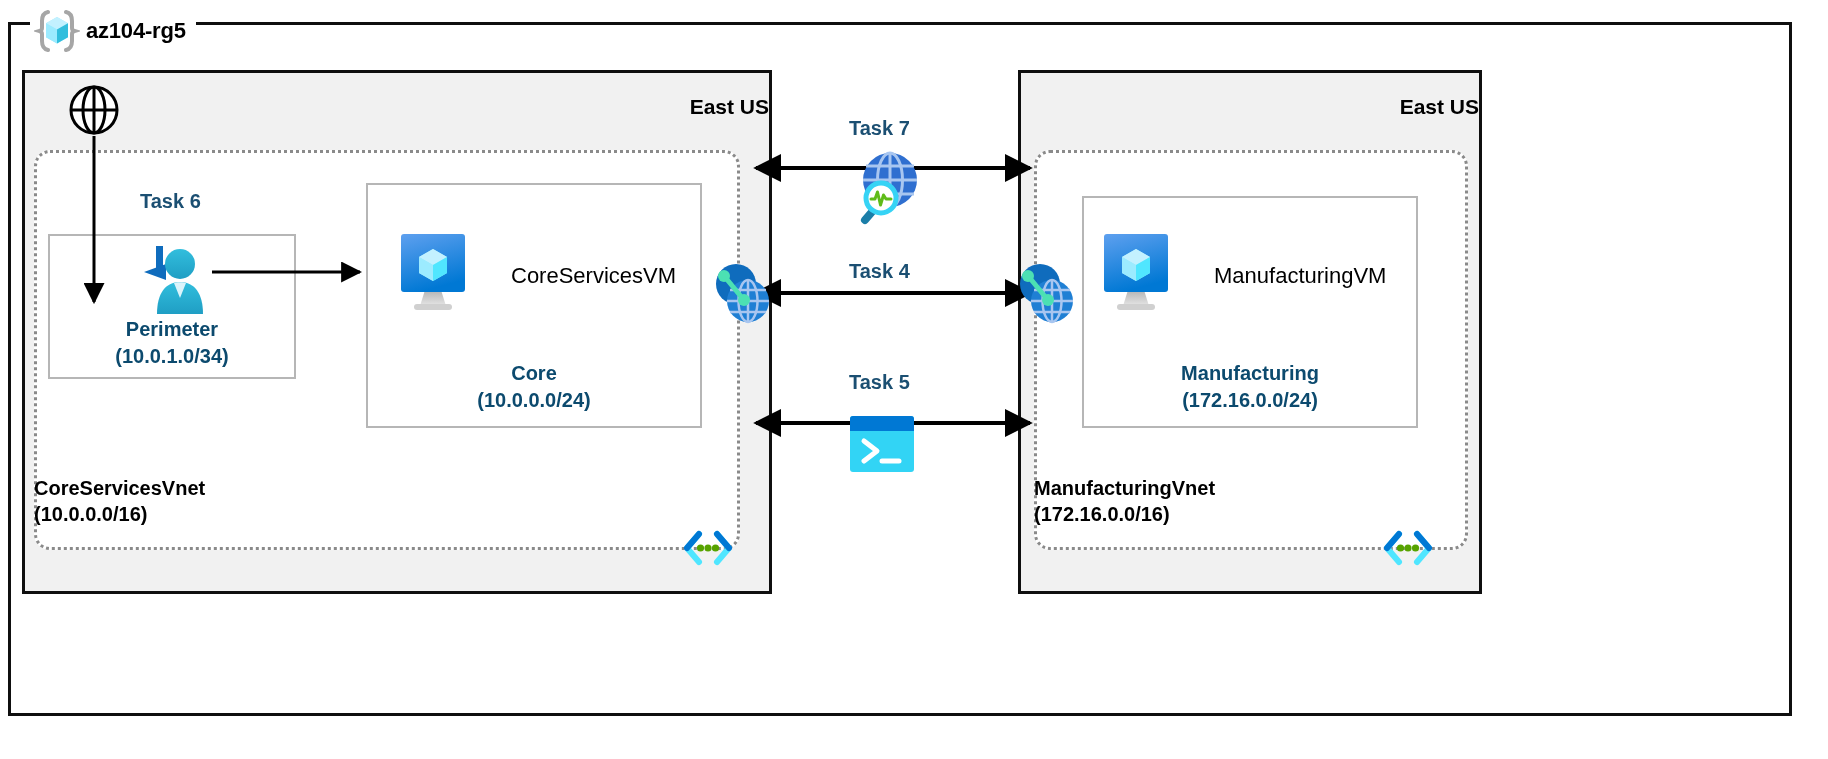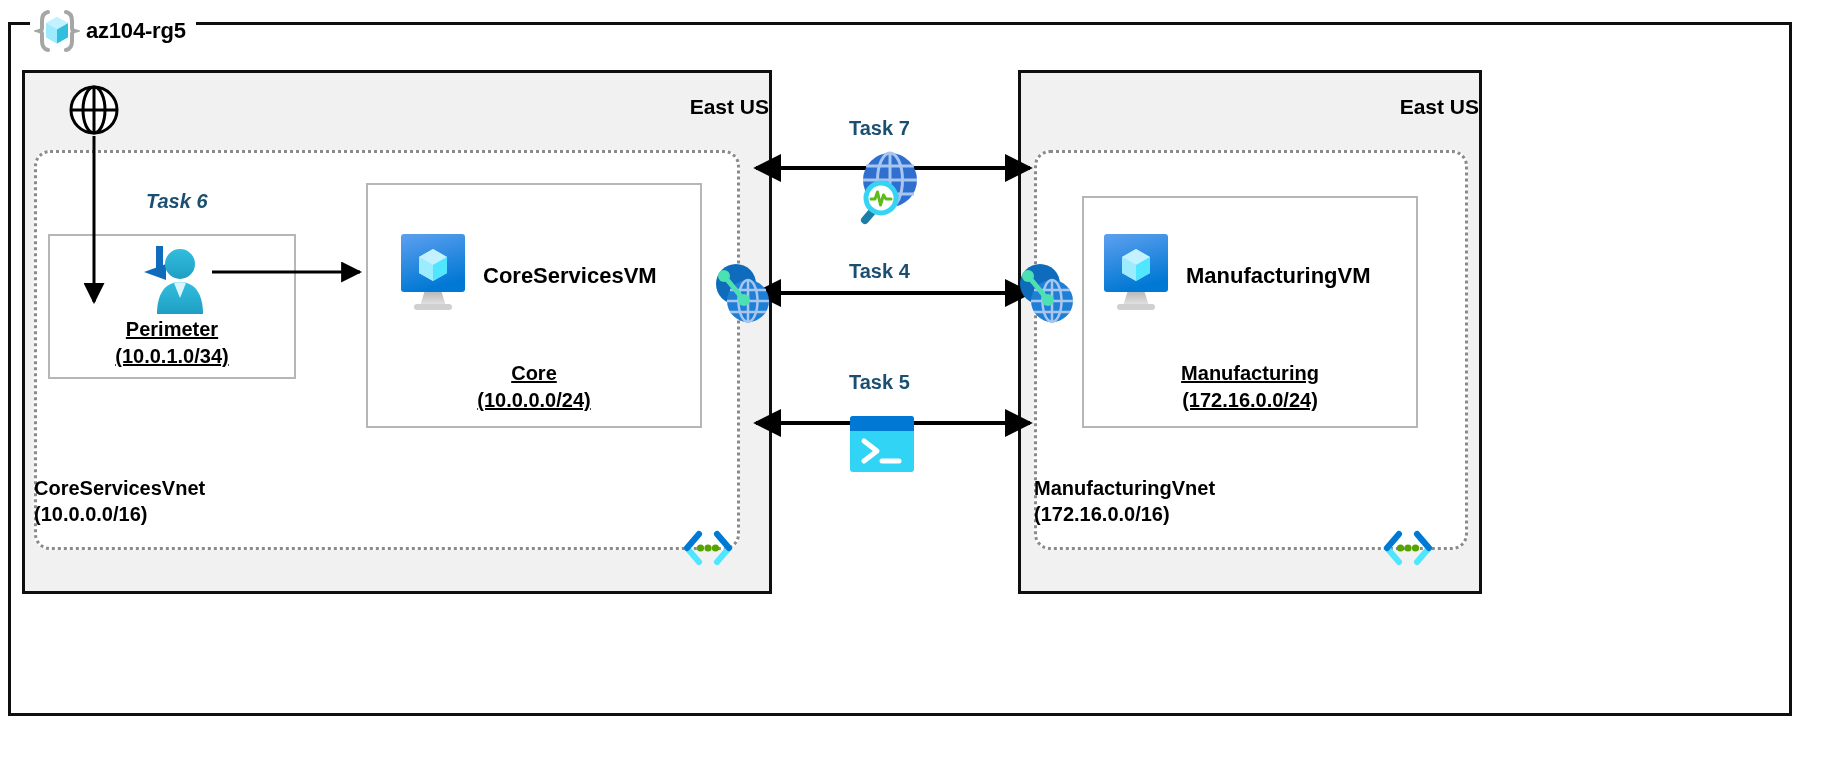--- a/index.html
+++ b/index.html
@@ -67,37 +67,37 @@
     box-sizing:border-box;
   }
   .subnet.perimeter{left:48px;top:234px;width:248px;height:145px;}
   .subnet.core{left:366px;top:183px;width:336px;height:245px;}
   .subnet.manufacturing{left:1082px;top:196px;width:336px;height:232px;}
 
   .task-tag{
     position:absolute;font-size:20px;font-weight:bold;color:#1b4f72;
     white-space:nowrap;
   }
-  .task-tag.t6{left:146px;top:190px;font-style:italic;}
+  .task-tag.t6{left:140px;top:190px;}
   .task-tag.t1{left:378px;top:190px;}
   .task-tag.t2{left:1340px;top:203px;}
   .task-tag.t3{left:849px;top:117px;}
   .task-tag.t4{left:849px;top:260px;}
   .task-tag.t5{left:849px;top:371px;}
 
   .subnet-label{
     position:absolute;left:0;right:0;text-align:center;
-    font-size:20px;font-weight:bold;color:#000000;line-height:1.34;text-decoration:underline;
+    font-size:20px;font-weight:bold;color:#0c4a6e;line-height:1.34;
   }
 
   
   .vm-row{position:absolute;display:flex;align-items:center;gap:14px;}
   .vm-row.core{left:397px;top:232px;}
   .vm-row.manu{left:1100px;top:232px;}
-  .vm-name{font-size:22px;font-weight:bold;color:#000;white-space:nowrap;}
+  .vm-name{font-size:22px;font-weight:normal;color:#000;white-space:nowrap;margin-left:28px;}
 
   
   .person-icon{position:absolute;left:128px;top:242px;width:86px;height:84px;}
 
   
   .inet-globe{position:absolute;left:68px;top:84px;width:52px;height:52px;}
 
   
   .wires{position:absolute;left:0;top:0;width:1828px;height:759px;
          pointer-events:none;z-index:4;}

